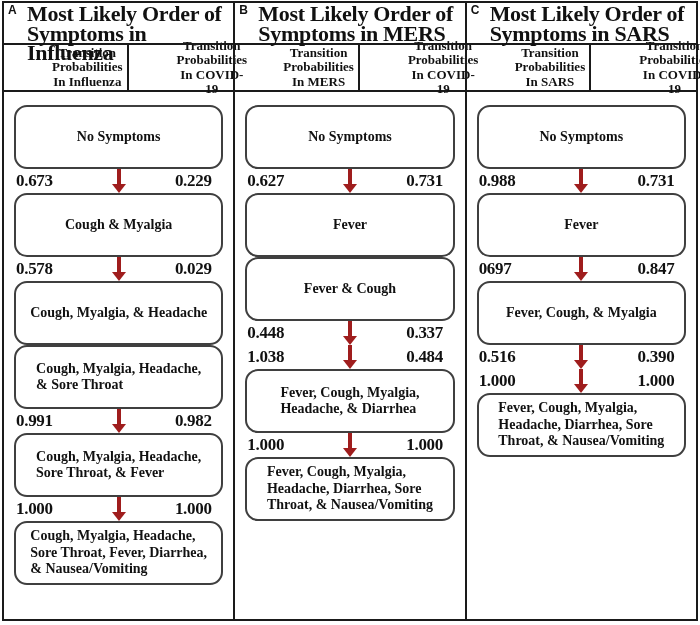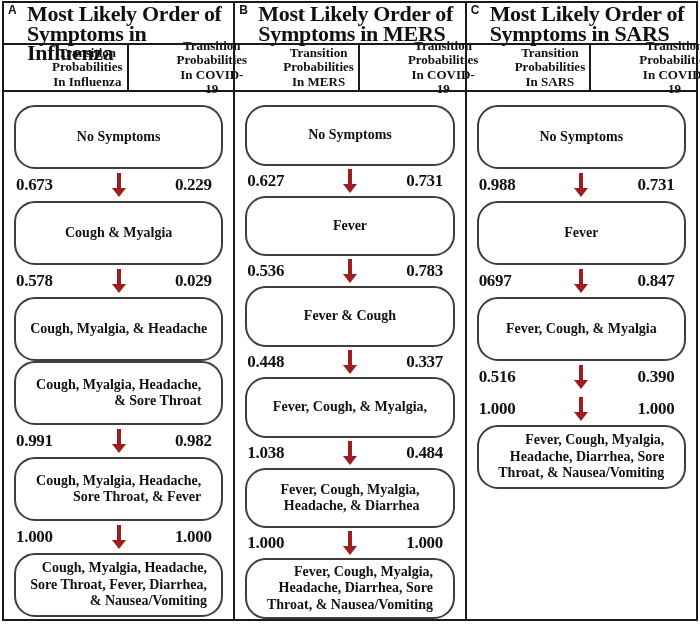--- a/index.html
+++ b/index.html
@@ -13,24 +13,24 @@
   .frame{margin:1px 2px;width:692px;height:616px;border:2px solid var(--color-border);display:flex;background:var(--color-background);}
   .panel{flex:1 1 0;min-width:0;display:flex;flex-direction:column;}
   .panel + .panel{border-left:2px solid var(--color-border);}
   .title-row{height:39px;border-bottom:2px solid var(--color-border);position:relative;padding:1px 2px 0 23px;}
   .panel-label{position:absolute;left:4px;top:1px;font-family:"Liberation Sans",sans-serif;font-weight:700;font-size:12px;line-height:12px;}
   .title-text{font-weight:700;font-size:22px;line-height:19.5px;white-space:pre-line;letter-spacing:-0.3px;}
   .header-row{height:45px;border-bottom:2px solid var(--color-border);display:flex;}
   .hcell{flex:1 1 0;display:flex;align-items:center;justify-content:center;text-align:center;font-weight:700;font-size:13px;line-height:14.5px;white-space:pre-line;padding:0 4px;margin-left:44px;}
   .hcell:first-child{border-right:2px solid var(--color-border);}
   .body{flex:1 1 auto;padding:13px 10px 0;display:flex;flex-direction:column;overflow:hidden;}
-  .fbox{height:64px;box-sizing:border-box;border:2px solid var(--color-box_border);border-radius:21px;background:#fff;
-        display:flex;align-items:center;justify-content:center;text-align:right;
+  .fbox{height:64px;box-sizing:border-box;border:2px solid var(--color-box_border);border-radius:13px;background:#fff;
+        display:flex;align-items:center;justify-content:center;text-align:left;
         font-weight:700;font-size:14px;line-height:16.5px;white-space:pre-line;padding:0 6px;}
-  .grow{height:32px;display:flex;align-items:center;justify-content:space-between;padding:0 2px;}
+  .grow{height:24px;display:flex;align-items:center;justify-content:space-between;padding:0 2px;}
   .prob{font-weight:700;font-size:17px;letter-spacing:-0.3px;width:56px;}
   .prob.left{text-align:left;}
   .prob.right{text-align:center;}
   .arrowwrap{position:relative;width:16px;height:24px;flex:0 0 auto;}
   .arrowwrap .stem{position:absolute;left:6px;top:0;width:4px;height:16px;background:var(--color-arrow);}
   .arrowwrap .head{position:absolute;left:1px;top:15px;width:0;height:0;
         border-left:7px solid transparent;border-right:7px solid transparent;border-top:9px solid var(--color-arrow);}
 </style>
 </head>
 <body>
@@ -116,38 +116,29 @@
         <div class="fbox">No Symptoms</div>
         <div class="grow">
           <span class="prob left">0.627</span>
           <span class="arrowwrap">
               <span class="stem"></span>
               <span class="head"></span>
             </span>
           <span class="prob right">0.731</span>
         </div>
         <div class="fbox">Fever</div>
-        <div class="grow">
-          <span class="prob left">0.536</span>
-          <span class="arrowwrap">
-              <span class="stem"></span>
-              <span class="head"></span>
-            </span>
-          <span class="prob right">0.783</span>
-        </div>
         <div class="fbox">Fever &amp; Cough</div>
         <div class="grow">
           <span class="prob left">0.448</span>
           <span class="arrowwrap">
               <span class="stem"></span>
               <span class="head"></span>
             </span>
           <span class="prob right">0.337</span>
         </div>
-        <div class="fbox">Fever, Cough, &amp; Myalgia,</div>
         <div class="grow">
           <span class="prob left">1.038</span>
           <span class="arrowwrap">
               <span class="stem"></span>
               <span class="head"></span>
             </span>
           <span class="prob right">0.484</span>
         </div>
         <div class="fbox">Fever, Cough, Myalgia,
 Headache, &amp; Diarrhea</div>

